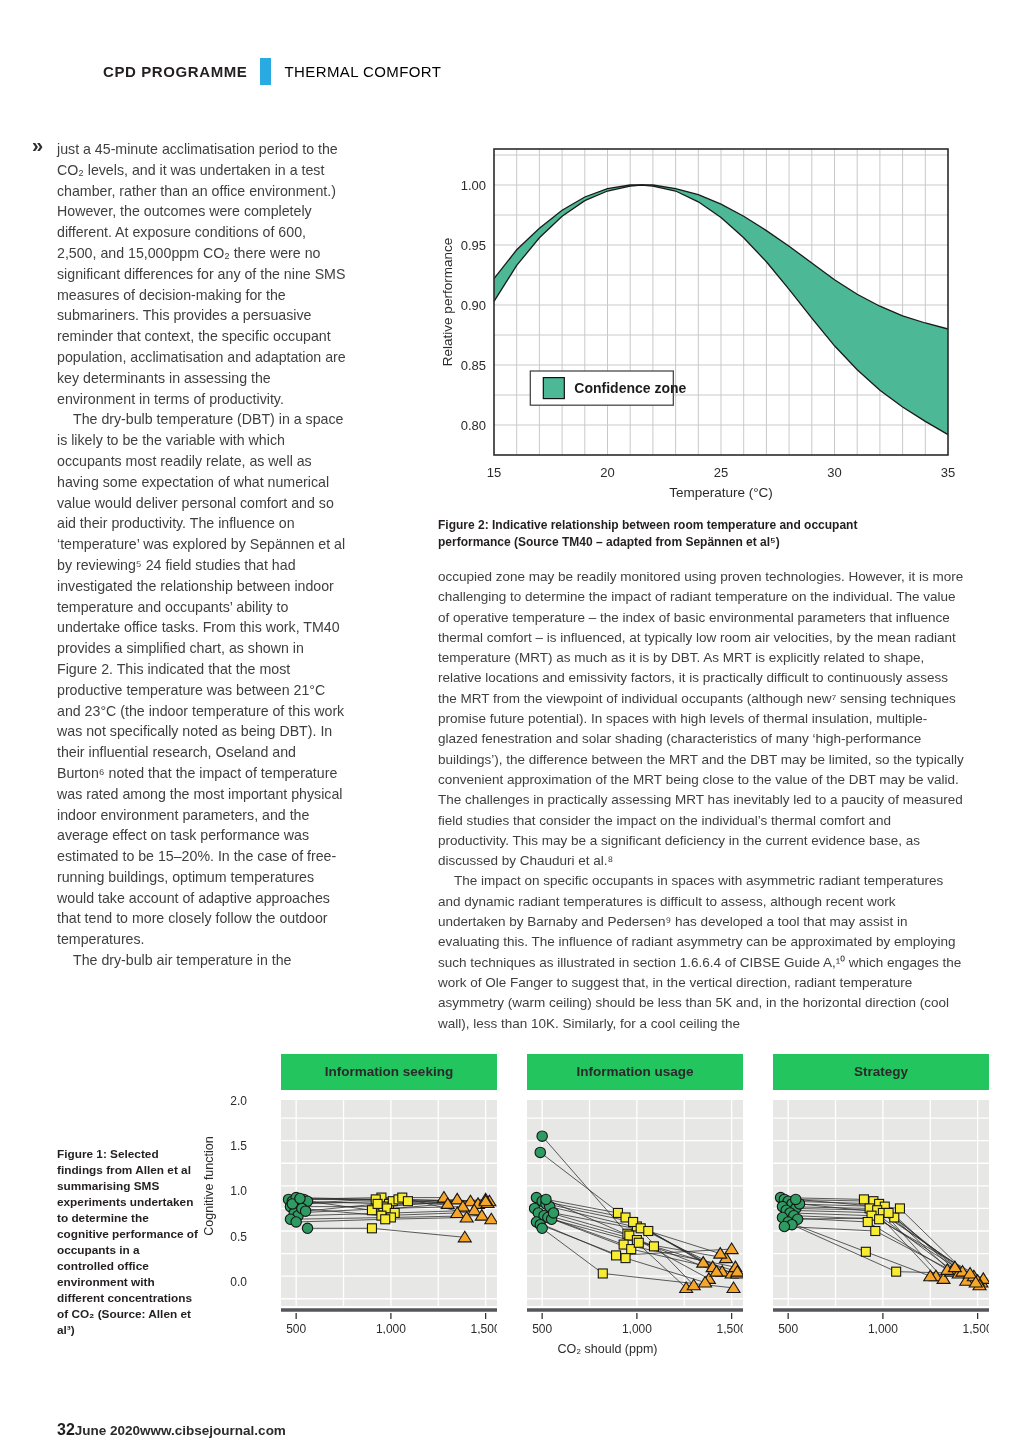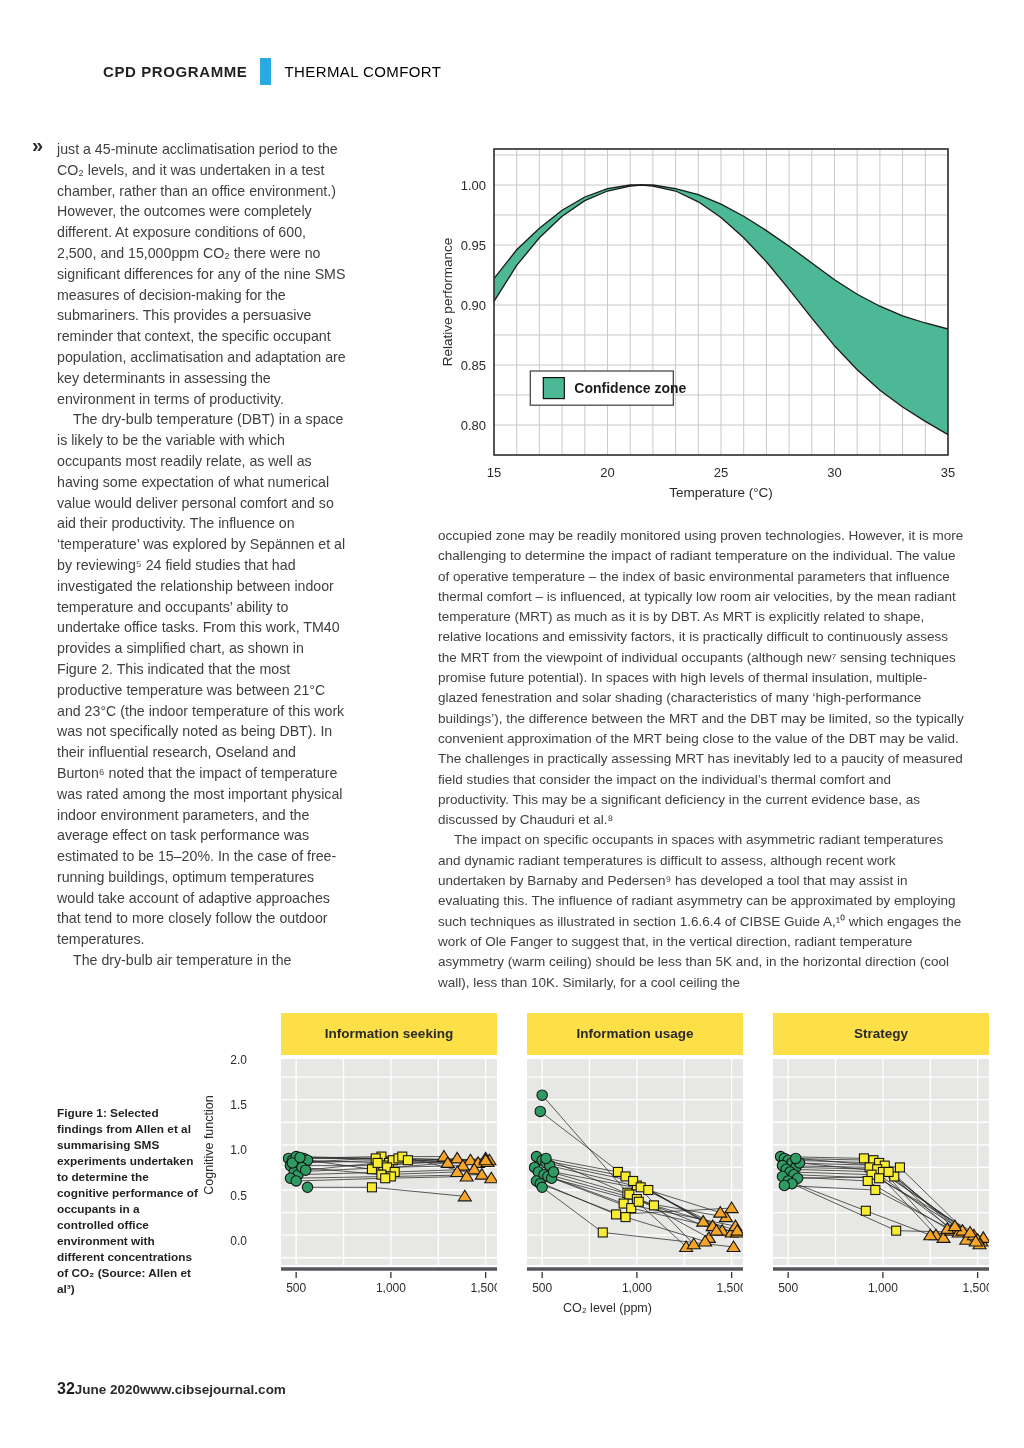--- a/index.html
+++ b/index.html
@@ -17,21 +17,21 @@
   p.indent{text-indent:16px;}
   figure{margin:0;}
   .fig2 figcaption{font-weight:bold;font-size:12px;line-height:16.5px;color:#231f20;margin-top:8px;width:445px;}
   .bodytext{margin-top:17px;font-size:13.5px;line-height:20.3px;}
   .fig1-row{display:flex;margin-top:20px;}
   .fig1-caption{width:141px;margin-right:3px;padding-top:92px;font-weight:bold;font-size:11.8px;line-height:16px;color:#231f20;box-sizing:border-box;}
   .fig1-main{flex:1;min-width:0;}
   .fig1-panels{display:flex;gap:30px;align-items:flex-start;}
   .fig1-gutter{width:50px;flex:0 0 50px;}
   .fig1-panel{width:216px;flex:0 0 216px;}
-  .fig1-head{height:42px;background:#fde047;display:flex;align-items:center;justify-content:center;font-weight:bold;font-size:13.5px;color:#2a2a2c;margin-bottom:4px;}
+  .fig1-head{height:36px;background:#22c55e;display:flex;align-items:center;justify-content:center;font-weight:bold;font-size:13.5px;color:#2a2a2c;margin-bottom:10px;}
   .fig1-xlabel{margin-left:50px;text-align:center;font-size:12.5px;color:#2b2b2b;margin-top:4px;}
   footer.pagefoot{margin-top:46px;display:flex;align-items:baseline;}
   .pageno{font-size:16px;font-weight:800;color:#1f1f1f;}
   .footdate,.footsite{font-size:13.5px;font-weight:bold;color:#2b2b2b;margin-top:21px;}
   svg text{font-family:"Liberation Sans",sans-serif;}
 </style>
 </head>
 <body>
 
 <div class="page">
@@ -99,20 +99,21 @@
               <text x="396.5" y="338" font-size="13" text-anchor="middle" font-weight="normal" fill="#2b2b2b">30</text>
               <text x="510" y="338" font-size="13" text-anchor="middle" font-weight="normal" fill="#2b2b2b">35</text>
               <text x="283" y="358" font-size="13.5" text-anchor="middle" font-weight="normal" fill="#2b2b2b">Temperature (°C)</text>
               <text x="0" y="0" font-size="13.5" text-anchor="middle" font-weight="normal" fill="#2b2b2b" transform="translate(14 163) rotate(-90)">Relative performance</text>
               <g>
                 <rect x="92.32000000000004" y="232.00000000000006" width="143.00999999999993" height="34.19999999999993" fill="#fff" stroke="#4a4a4a" stroke-width="1.3"></rect>
                 <rect x="105.32000000000004" y="238.60000000000002" width="21" height="21" fill="#4db896" stroke="#111" stroke-width="1.2"></rect>
                 <text x="136.32000000000005" y="254.10000000000002" font-size="14" text-anchor="start" font-weight="bold" fill="#1c1c1c">Confidence zone</text>
               </g>
             </svg></div>
+        <figcaption>Figure 2: Indicative relationship between room temperature and occupant performance (Source TM40 – adapted from Sepännen et al⁵)</figcaption>
       </figure>
       <div class="bodytext">
         <p class="para"><span>occupied zone may be readily monitored using proven technologies. However, it is more challenging to determine the impact of radiant temperature on the individual. The value of operative temperature – the index of basic environmental parameters that influence thermal comfort – is influenced, at typically low room air velocities, by the mean radiant temperature (MRT) as much as it is by DBT. As MRT is explicitly related to shape, relative locations and emissivity factors, it is practically difficult to continuously assess the MRT from the viewpoint of individual occupants (although new⁷ sensing techniques promise future potential). In spaces with high levels of thermal insulation, multiple-glazed fenestration and solar shading (characteristics of many ‘high-performance buildings’), the difference between the MRT and the DBT may be limited, so the typically convenient approximation of the MRT being close to the value of the DBT may be valid. The challenges in practically assessing MRT has inevitably led to a paucity of measured field studies that consider the impact on the individual’s thermal comfort and productivity. This may be a significant deficiency in the current evidence base, as discussed by Chauduri et al.⁸</span></p>
         <p class="para indent"><span>The impact on specific occupants in spaces with asymmetric radiant temperatures and dynamic radiant temperatures is difficult to assess, although recent work undertaken by Barnaby and Pedersen⁹ has developed a tool that may assist in evaluating this. The influence of radiant asymmetry can be approximated by employing such techniques as illustrated in section 1.6.6.4 of CIBSE Guide A,¹⁰ which engages the work of Ole Fanger to suggest that, in the vertical direction, radiant temperature asymmetry (warm ceiling) should be less than 5K and, in the horizontal direction (cool wall), less than 10K. Similarly, for a cool ceiling the</span></p>
       </div>
     </div>
 
   </div>
 
   <div class="fig1-row">
@@ -415,21 +416,21 @@
               </g>
               <line x1="0" y1="210" x2="216" y2="210" stroke="#54565a" stroke-width="3.5"></line>
               <line x1="15.157894736842104" y1="213" x2="15.157894736842104" y2="219" stroke="#333" stroke-width="1.3"></line>
               <text x="15.157894736842104" y="233" font-size="12" text-anchor="middle" font-weight="normal" fill="#2b2b2b">500</text>
               <line x1="109.89473684210527" y1="213" x2="109.89473684210527" y2="219" stroke="#333" stroke-width="1.3"></line>
               <text x="109.89473684210527" y="233" font-size="12" text-anchor="middle" font-weight="normal" fill="#2b2b2b">1,000</text>
               <line x1="204.6315789473684" y1="213" x2="204.6315789473684" y2="219" stroke="#333" stroke-width="1.3"></line>
               <text x="204.6315789473684" y="233" font-size="12" text-anchor="middle" font-weight="normal" fill="#2b2b2b">1,500</text>
             </svg></div>
         </div>
-      <div class="fig1-xlabel">CO₂ level (ppm)</div>
+      <div class="fig1-xlabel">CO₂ should (ppm)</div>
     </div>
   </div>
 
   <footer class="pagefoot">
     <span class="pageno">32</span>
     <span class="footdate">June 2020</span>
     <span class="footsite">www.cibsejournal.com</span>
   </footer>
 
 </div>

